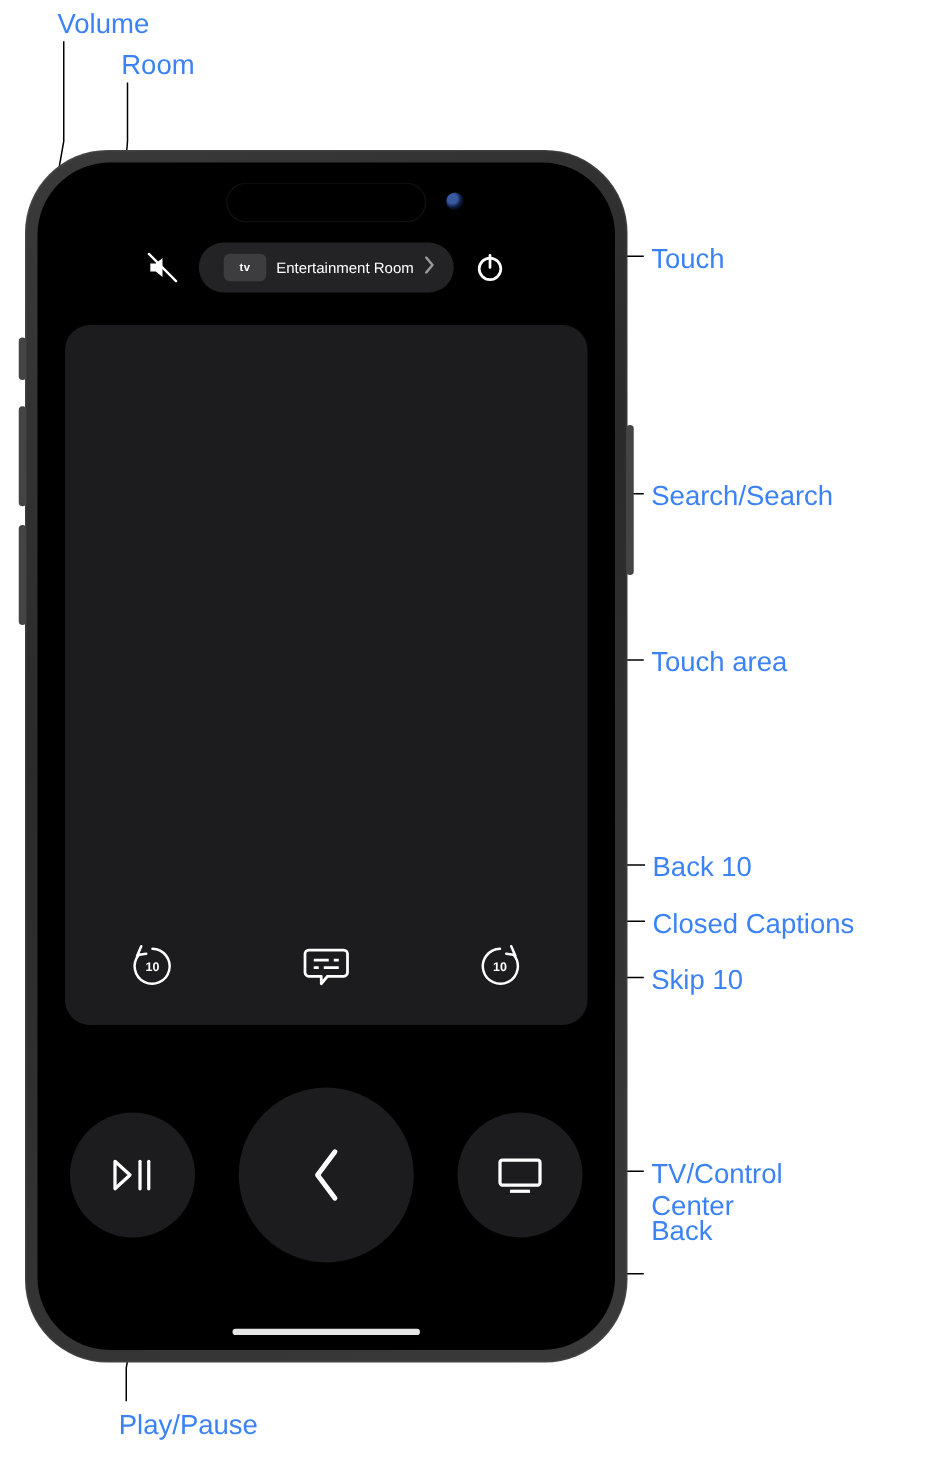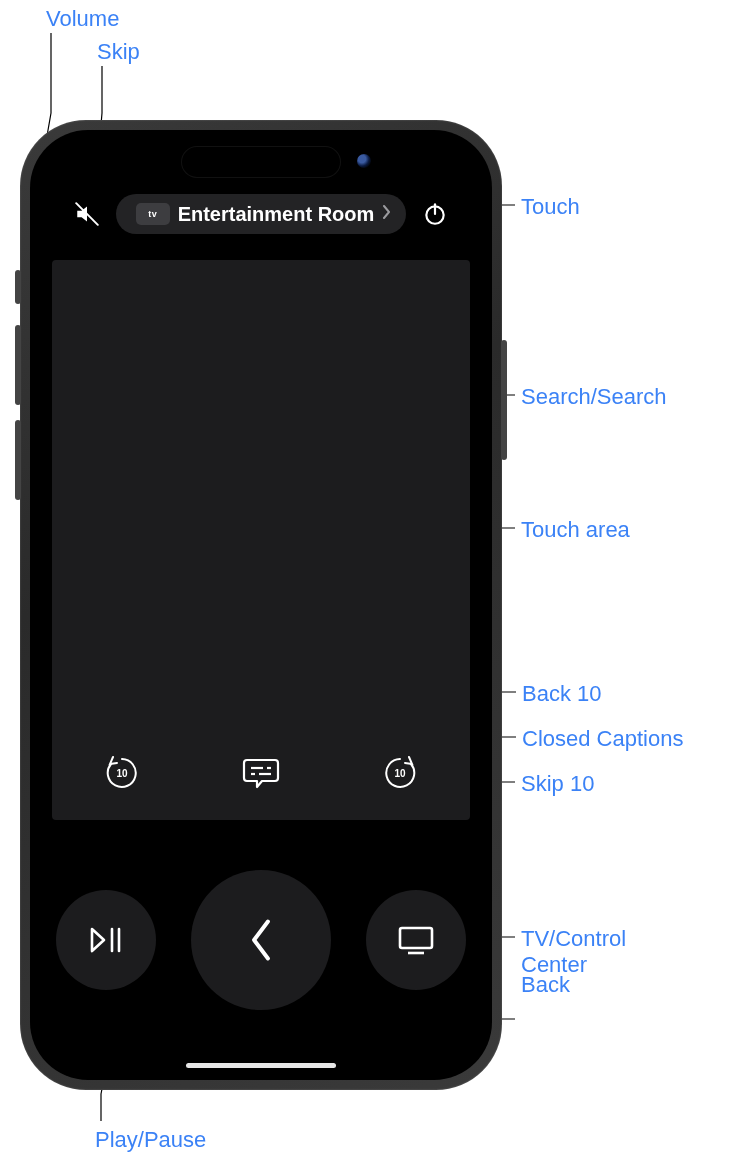--- a/index.html
+++ b/index.html
@@ -106,34 +106,34 @@
     width: 34px; height: 22px;
     border-radius: 5px;
     background: #3d3d40;
     font-size: 10px;
     letter-spacing: .3px;
     display: flex; align-items: center; justify-content: center;
     font-weight: 600;
     margin-left: 12px;
   }
   .device-name {
-    font-size: 20px;
-    font-weight: 700;
+    font-size: 12px;
+    font-weight: 400;
     white-space: nowrap;
   }
   .chev { color: #9a9a9e; }
 
   
   .touch-panel {
     position: absolute;
     top: 130px;
     left: 22px; right: 22px;
     height: 560px;
     background: #1c1c1e;
-    border-radius: 4px;
+    border-radius: 20px;
   }
   .touch-area {
     position: absolute;
     inset: 0 0 90px 0;
   }
   .panel-controls {
     position: absolute;
     left: 0; right: 0; bottom: 12px;
     height: 70px;
     display: flex;
@@ -176,21 +176,21 @@
     border-radius: 4px;
     background: #fff;
     opacity: .9;
   }
 
 </style>
 </head>
 <body>
 
 <div class="callout" style="left:46px; top:6px;">Volume</div>
-<div class="callout" style="left:97px; top:39px;">Skip</div>
+<div class="callout" style="left:97px; top:39px;">Room</div>
 <div class="callout" style="left:521px; top:194px;">Touch</div>
 <div class="callout" style="left:521px; top:384px;">Search/Search</div>
 <div class="callout" style="left:521px; top:517px;">Touch area</div>
 <div class="callout" style="left:522px; top:681px;">Back 10</div>
 <div class="callout" style="left:522px; top:726px;">Closed Captions</div>
 <div class="callout" style="left:521px; top:771px;">Skip 10</div>
 <div class="callout" style="left:521px; top:926px; white-space:pre-line;">TV/Control
 Center</div>
 <div class="callout" style="left:521px; top:972px;">Back</div>
 <div class="callout" style="left:95px; top:1127px;text-align:center;">Play/Pause</div>

